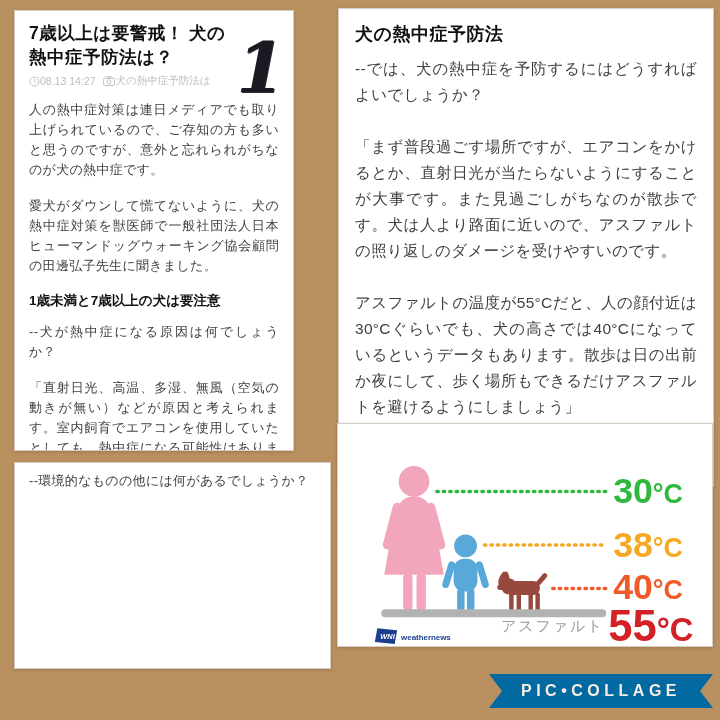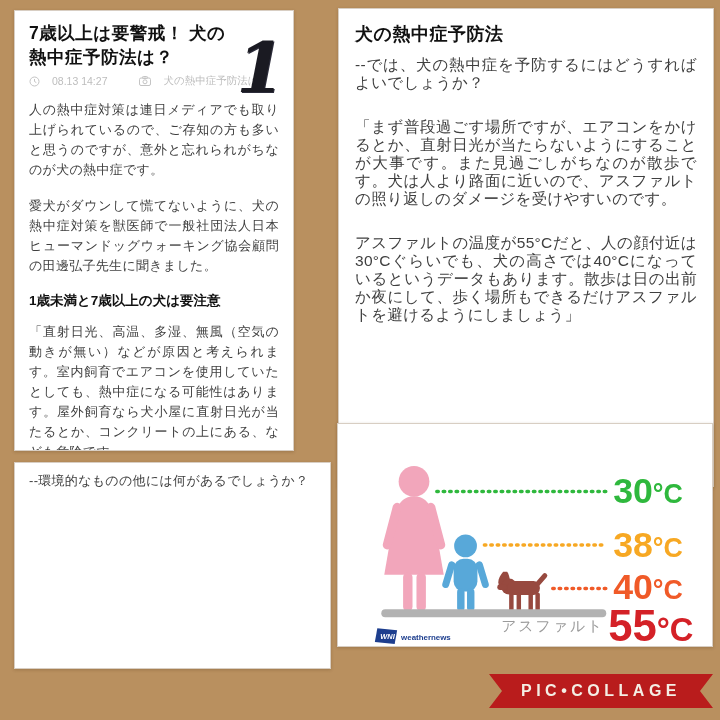--- a/index.html
+++ b/index.html
@@ -15,39 +15,39 @@
   }
   .card-tl{left:14px;top:10px;width:280px;height:441px;padding:11px 14px;}
   .card-bl{left:14px;top:462px;width:317px;height:207px;padding:8px 14px;}
   .card-tr{left:338px;top:8px;width:376px;height:479px;padding:13px 16px;}
   .card-br{left:337px;top:423px;width:376px;height:224px;padding:0;}
 
   .card-tl h1{
     font-size:17.5px;line-height:1.35;margin:0 0 5px;color:#111;
     font-weight:bold;letter-spacing:.5px;padding-right:40px;
   }
-  .meta{display:flex;align-items:center;gap:12px;color:#bdbdbd;font-size:10.5px;margin:2px 0 12px;}
+  .meta{display:flex;align-items:center;gap:0;color:#bdbdbd;font-size:10.5px;margin:2px 0 12px;}
   .meta .gap{width:8px;}
   .body{font-size:13px;line-height:20px;color:#3f3f3f;margin:0 0 16px;letter-spacing:.3px;text-align:justify;}
   .sub{font-size:13.5px;font-weight:bold;color:#111;margin:2px 0 12px;}
   .q{margin-bottom:16px;}
 
   .numeral{
     position:absolute;top:22px;right:8px;z-index:2;
     font-family:"DejaVu Serif","Liberation Serif",serif;
     font-style:italic;font-weight:bold;font-size:70px;line-height:1;
     color:#1a1a22;text-shadow:1px 1px 0 #2c2c3a;
   }
 
   .card-tr h1{font-size:18px;margin:0 0 10px;color:#111;font-weight:bold;letter-spacing:.5px;}
-  .card-tr .body{font-size:15.5px;line-height:18px;margin:0 0 26px;}
+  .card-tr .body{font-size:15.5px;line-height:26px;margin:0 0 26px;}
 
   .ribbon{
     position:absolute;left:489px;top:674px;width:224px;height:34px;
-    background:#b91c1c;color:#f4eee4;
+    background:#0369a1;color:#f4eee4;
     display:flex;align-items:center;justify-content:center;
     font-size:16px;font-weight:bold;letter-spacing:4.5px;
     clip-path:polygon(0 0,100% 0,calc(100% - 13px) 50%,100% 100%,0 100%,13px 50%);
   }
 
   .infographic-svg{display:block;width:100%;height:100%;}
   svg text{font-family:"Liberation Sans","DejaVu Sans",sans-serif;}
 </style>
 </head>
 <body>
@@ -67,20 +67,21 @@
         <rect x="0.5" y="2" width="11" height="7.5" rx="1.5" fill="none" stroke="#c4c4c4" stroke-width="1"></rect>
         <rect x="3.5" y="0.5" width="5" height="2" rx="0.8" fill="none" stroke="#c4c4c4" stroke-width="1"></rect>
         <circle cx="6" cy="5.8" r="2" fill="none" stroke="#c4c4c4" stroke-width="1"></circle>
       </svg>
       <span>犬の熱中症予防法は</span>
     </div>
     <div class="numeral">1</div>
     <p class="body">人の熱中症対策は連日メディアでも取り上げられているので、ご存知の方も多いと思うのですが、意外と忘れられがちなのが犬の熱中症です。</p>
     <p class="body">愛犬がダウンして慌てないように、犬の熱中症対策を獣医師で一般社団法人日本ヒューマンドッグウォーキング協会顧問の田邊弘子先生に聞きました。</p>
     <h2 class="sub">1歳未満と7歳以上の犬は要注意</h2>
+    <p class="body q">--犬が熱中症になる原因は何でしょうか？</p>
     <p class="body">「直射日光、高温、多湿、無風（空気の動きが無い）などが原因と考えられます。室内飼育でエアコンを使用していたとしても、熱中症になる可能性はあります。屋外飼育なら犬小屋に直射日光が当たるとか、コンクリートの上にある、なども危険です」</p>
   </section>
 
   <section class="card card-bl">
     <p class="body q">--環境的なものの他には何があるでしょうか？</p>
   </section>
 
   <section class="card card-tr">
     <h1>犬の熱中症予防法</h1>
     <p class="body q">--では、犬の熱中症を予防するにはどうすればよいでしょうか？</p>

